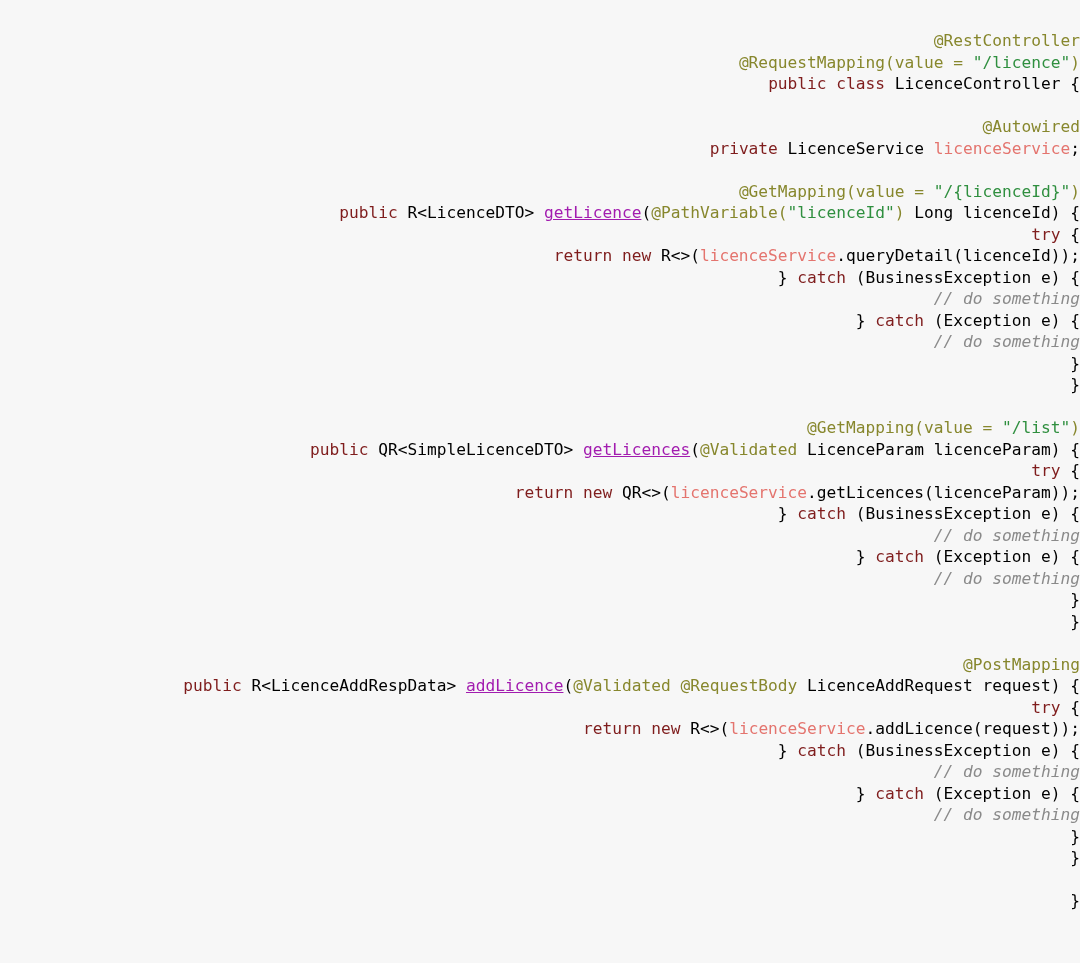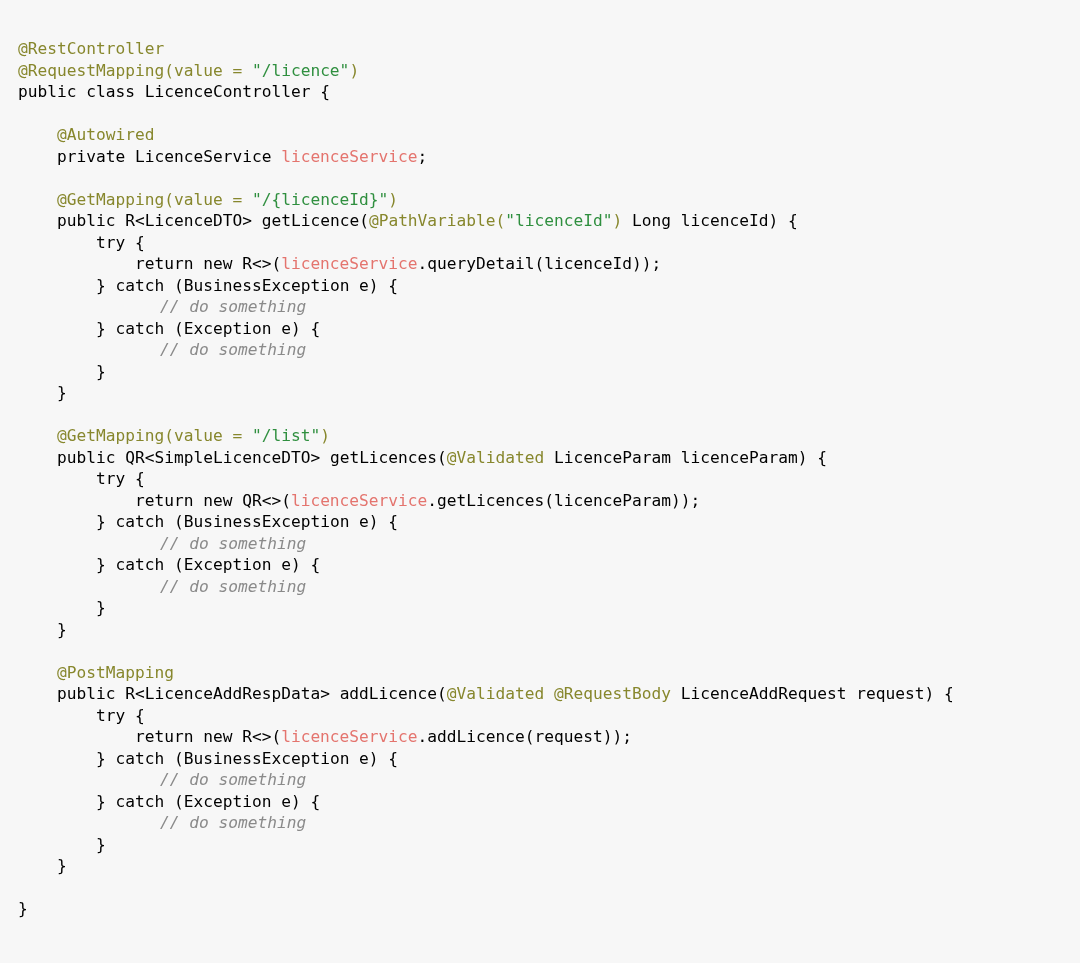--- a/index.html
+++ b/index.html
@@ -12,43 +12,44 @@
     width: 1080px;
     height: 963px;
     overflow: hidden;
     font-family: "DejaVu Sans Mono", "Liberation Mono", monospace;
   }
   #code-viewer {
     width: 1080px;
     height: 963px;
     background: #f7f7f7;
     box-sizing: border-box;
-    padding: 22px 0 0 18px;
+    padding: 14px 0 0 18px;
     position: relative;
+    text-align: right;
   }
   #code-block {
     font-family: "DejaVu Sans Mono", "Liberation Mono", monospace;
     font-size: 16.2px;
     line-height: 21.5px;
     white-space: pre;
     color: #2b2b2b;
     letter-spacing: 0px;
     -webkit-font-smoothing: antialiased;
   }
   .ln {
     display: block;
     height: 21.5px;
     white-space: pre;
   }
   
   .t-plain  { color: #000000; }
-  .t-kw     { color: #000000; }
+  .t-kw     { color: #7f1d1d; }
   .t-anno   { color: #87872d; }
   .t-str    { color: #2f8f3f; }
-  .t-method { color: #000000; }
+  .t-method { color: #a21caf; text-decoration: underline; }
   .t-field  { color: #e4746e; }
   .t-cmt    { color: #8a8a8a; font-style: italic; margin-left: 25px; }
 </style>
 </head>
 <body>
 
 <div id="code-viewer">
   <pre id="code-block"><span class="ln"><span class="t-anno">@RestController</span></span><span class="ln"><span class="t-anno">@RequestMapping(value = </span><span class="t-str">"/licence"</span><span class="t-anno">)</span></span><span class="ln"><span class="t-kw">public class </span><span class="t-plain">LicenceController {</span></span><span class="ln">&nbsp;</span><span class="ln"><span class="t-plain">    </span><span class="t-anno">@Autowired</span></span><span class="ln"><span class="t-plain">    </span><span class="t-kw">private </span><span class="t-plain">LicenceService </span><span class="t-field">licenceService</span><span class="t-plain">;</span></span><span class="ln">&nbsp;</span><span class="ln"><span class="t-plain">    </span><span class="t-anno">@GetMapping(value = </span><span class="t-str">"/{licenceId}"</span><span class="t-anno">)</span></span><span class="ln"><span class="t-plain">    </span><span class="t-kw">public </span><span class="t-plain">R&lt;LicenceDTO&gt; </span><span class="t-method">getLicence</span><span class="t-plain">(</span><span class="t-anno">@PathVariable(</span><span class="t-str">"licenceId"</span><span class="t-anno">)</span><span class="t-plain"> Long licenceId) {</span></span><span class="ln"><span class="t-plain">        </span><span class="t-kw">try</span><span class="t-plain"> {</span></span><span class="ln"><span class="t-plain">            </span><span class="t-kw">return new </span><span class="t-plain">R&lt;&gt;(</span><span class="t-field">licenceService</span><span class="t-plain">.queryDetail(licenceId));</span></span><span class="ln"><span class="t-plain">        } </span><span class="t-kw">catch</span><span class="t-plain"> (BusinessException e) {</span></span><span class="ln"><span class="t-plain">            </span><span class="t-cmt">// do something</span></span><span class="ln"><span class="t-plain">        } </span><span class="t-kw">catch</span><span class="t-plain"> (Exception e) {</span></span><span class="ln"><span class="t-plain">            </span><span class="t-cmt">// do something</span></span><span class="ln"><span class="t-plain">        }</span></span><span class="ln"><span class="t-plain">    }</span></span><span class="ln">&nbsp;</span><span class="ln"><span class="t-plain">    </span><span class="t-anno">@GetMapping(value = </span><span class="t-str">"/list"</span><span class="t-anno">)</span></span><span class="ln"><span class="t-plain">    </span><span class="t-kw">public </span><span class="t-plain">QR&lt;SimpleLicenceDTO&gt; </span><span class="t-method">getLicences</span><span class="t-plain">(</span><span class="t-anno">@Validated</span><span class="t-plain"> LicenceParam licenceParam) {</span></span><span class="ln"><span class="t-plain">        </span><span class="t-kw">try</span><span class="t-plain"> {</span></span><span class="ln"><span class="t-plain">            </span><span class="t-kw">return new </span><span class="t-plain">QR&lt;&gt;(</span><span class="t-field">licenceService</span><span class="t-plain">.getLicences(licenceParam));</span></span><span class="ln"><span class="t-plain">        } </span><span class="t-kw">catch</span><span class="t-plain"> (BusinessException e) {</span></span><span class="ln"><span class="t-plain">            </span><span class="t-cmt">// do something</span></span><span class="ln"><span class="t-plain">        } </span><span class="t-kw">catch</span><span class="t-plain"> (Exception e) {</span></span><span class="ln"><span class="t-plain">            </span><span class="t-cmt">// do something</span></span><span class="ln"><span class="t-plain">        }</span></span><span class="ln"><span class="t-plain">    }</span></span><span class="ln">&nbsp;</span><span class="ln"><span class="t-plain">    </span><span class="t-anno">@PostMapping</span></span><span class="ln"><span class="t-plain">    </span><span class="t-kw">public </span><span class="t-plain">R&lt;LicenceAddRespData&gt; </span><span class="t-method">addLicence</span><span class="t-plain">(</span><span class="t-anno">@Validated @RequestBody</span><span class="t-plain"> LicenceAddRequest request) {</span></span><span class="ln"><span class="t-plain">        </span><span class="t-kw">try</span><span class="t-plain"> {</span></span><span class="ln"><span class="t-plain">            </span><span class="t-kw">return new </span><span class="t-plain">R&lt;&gt;(</span><span class="t-field">licenceService</span><span class="t-plain">.addLicence(request));</span></span><span class="ln"><span class="t-plain">        } </span><span class="t-kw">catch</span><span class="t-plain"> (BusinessException e) {</span></span><span class="ln"><span class="t-plain">            </span><span class="t-cmt">// do something</span></span><span class="ln"><span class="t-plain">        } </span><span class="t-kw">catch</span><span class="t-plain"> (Exception e) {</span></span><span class="ln"><span class="t-plain">            </span><span class="t-cmt">// do something</span></span><span class="ln"><span class="t-plain">        }</span></span><span class="ln"><span class="t-plain">    }</span></span><span class="ln">&nbsp;</span><span class="ln"><span class="t-plain">}</span></span></pre>
 </div>
 

